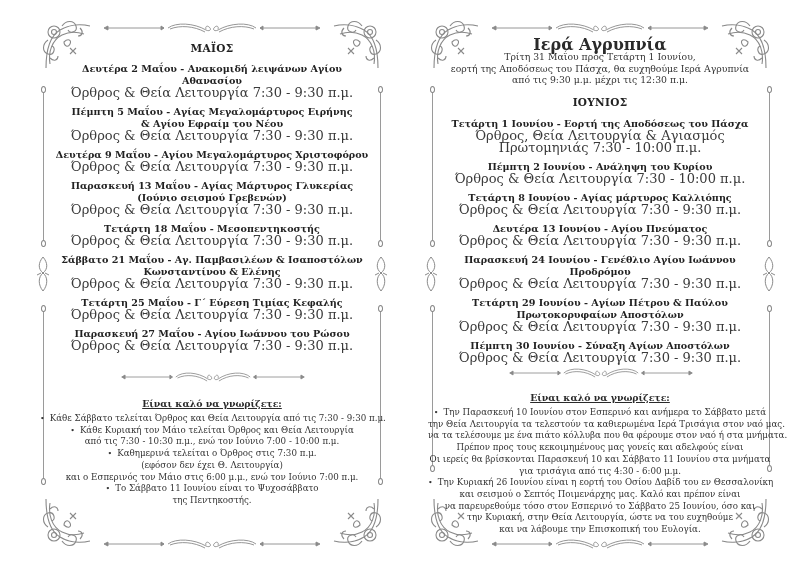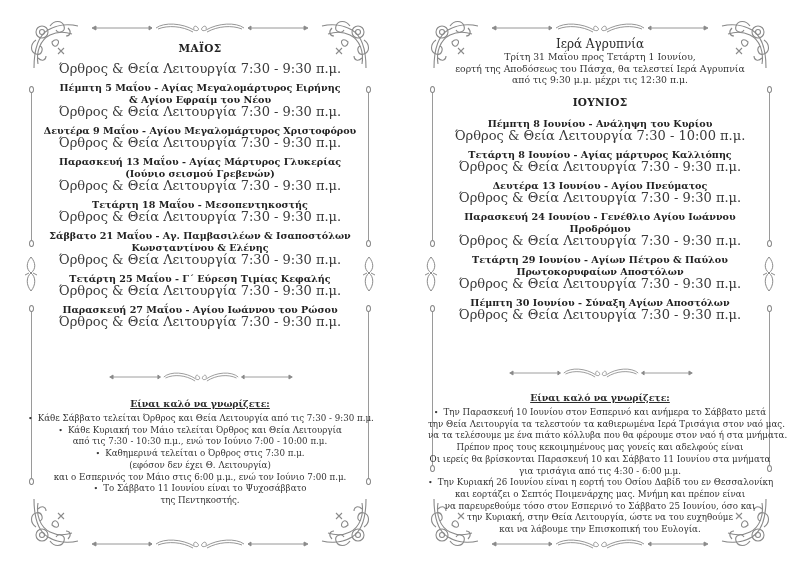--- a/index.html
+++ b/index.html
@@ -1,20 +1,20 @@
 <!DOCTYPE html>
 <html><head>
   <meta charset="utf-8">
   <style>
     * { box-sizing: border-box; margin: 0; padding: 0; }
     html, body { width: 800px; height: 566px; background: #ffffff; overflow: hidden; }
     body { font-family: "DejaVu Serif", "Liberation Serif", serif; color: #2a2a2a; position: relative; }
 
     .page { position: absolute; top: 0; width: 400px; height: 566px; }
-    .page.left { left: 0; }
+    .page.left { left: 12px; }
     .page.right { left: 400px; }
 
     
     .vline { position: absolute; width: 1px; background: #9a9a9a; }
     .vline.l { left: 31px; }
     .vline.r { left: 368px; }
     .page.right .vline.l { left: 32px; }
     .page.right .vline.r { left: 369px; }
     .knob { position: absolute; width: 5px; height: 7px; border: 1px solid #8a8a8a; border-radius: 50% 50% 45% 45%; background: #fff; }
     .knob.l { left: 29px; }
@@ -42,21 +42,21 @@
 
     .content { position: absolute; left: 40px; width: 320px; text-align: center; }
     .page.left .content { top: 38px; }
     .page.right .content { top: 38px; }
 
     .month { font-weight: bold; font-size: 10.5px; letter-spacing: 0.3px; margin-top: 4px; margin-bottom: 9px; color: #222; }
     .entry { margin-bottom: 7px; }
     .entry .title { font-weight: bold; font-size: 9.6px; line-height: 12px; color: #222; }
     .entry .time { font-size: 13px; line-height: 12px; color: #3a3a3a; }
 
-    .vigil .heading { font-weight: normal; font-size: 12px; line-height: 13px; }
+    .vigil .heading { font-weight: bold; font-size: 16px; line-height: 13px; }
     .vigil .line { font-size: 9.3px; line-height: 11.5px; color: #333; }
     .page.right .month { margin-top: 10px; margin-bottom: 10px; }
 
     .notes { position: absolute; left: 28px; width: 344px; text-align: center; }
     .page.left .notes { top: 398px; }
     .page.right .notes { top: 392px; }
     .notes .notes-title { font-weight: bold; font-size: 9.4px; text-decoration: underline; margin-bottom: 4px; }
     .notes .nline { font-size: 8.7px; line-height: 11.7px; color: #333; white-space: nowrap; }
     .bullet::before { content: "\2022"; margin-right: 5px; font-size: 8px; }
   </style>
@@ -137,20 +137,21 @@
         <use href="#flourish-g"></use>
       </svg></div>
   <div class="flourish bottom"><svg viewBox="0 0 220 14" preserveAspectRatio="none">
         <use href="#flourish-g"></use>
       </svg></div>
 
   <div class="content">
     <div class="month">ΜΑΪΟΣ</div>
 
     <div class="entry">
+      <div class="title">Δευτέρα 2 Μαΐου - Ανακομιδή λειψάνων Αγίου Αθανασίου</div>
       <div class="time">Όρθρος &amp; Θεία  Λειτουργία   7:30 - 9:30 π.μ.</div>
     </div>
     <div class="entry">
       <div class="title">Πέμπτη 5 Μαΐου - Αγίας Μεγαλομάρτυρος Ειρήνης</div>
       <div class="title">&amp; Αγίου Εφραίμ του Νέου</div>
       <div class="time">Όρθρος &amp; Θεία Λειτουργία   7:30 - 9:30 π.μ.</div>
     </div>
     <div class="entry">
       <div class="title">Δευτέρα 9 Μαΐου - Αγίου Μεγαλομάρτυρος Χριστοφόρου</div>
       <div class="time">Όρθρος &amp; Θεία  Λειτουργία   7:30 - 9:30 π.μ.</div>
@@ -233,28 +234,32 @@
         <use href="#flourish-g"></use>
       </svg></div>
   <div class="flourish bottom"><svg viewBox="0 0 220 14" preserveAspectRatio="none">
         <use href="#flourish-g"></use>
       </svg></div>
 
   <div class="content">
     <div class="vigil">
       <div class="heading">Ιερά Αγρυπνία</div>
       <div class="line">Τρίτη 31 Μαΐου προς Τετάρτη 1 Ιουνίου,</div>
-      <div class="line">εορτή της Αποδόσεως του Πάσχα, θα τελεστεί Ιερά Αγρυπνία</div>
+      <div class="line">εορτή της Αποδόσεως του Πάσχα, θα ευχηθούμε Ιερά Αγρυπνία</div>
       <div class="line">από τις 9:30 μ.μ. μέχρι τις 12:30 π.μ.</div>
     </div>
 
     <div class="month">ΙΟΥΝΙΟΣ</div>
 
     <div class="entry">
-      <div class="title">Πέμπτη 8 Ιουνίου - Ανάληψη του Κυρίου</div>
+      <div class="title">Τετάρτη 1 Ιουνίου - Εορτή της Αποδόσεως του Πάσχα</div>
+      <div class="time">Όρθρος, Θεία  Λειτουργία &amp; Αγιασμός Πρωτομηνιάς 7:30 - 10:00 π.μ.</div>
+    </div>
+    <div class="entry">
+      <div class="title">Πέμπτη 2 Ιουνίου - Ανάληψη του Κυρίου</div>
       <div class="time">Όρθρος &amp; Θεία  Λειτουργία   7:30 - 10:00 π.μ.</div>
     </div>
     <div class="entry">
       <div class="title">Τετάρτη 8 Ιουνίου - Αγίας μάρτυρος Καλλιόπης</div>
       <div class="time">Όρθρος &amp; Θεία  Λειτουργία   7:30 - 9:30 π.μ.</div>
     </div>
     <div class="entry">
       <div class="title">Δευτέρα 13 Ιουνίου - Αγίου Πνεύματος</div>
       <div class="time">Όρθρος &amp;  Θεία  Λειτουργία   7:30 - 9:30 π.μ.</div>
     </div>
@@ -275,18 +280,18 @@
 
   <div class="notes">
     <div class="notes-title">Είναι καλό να γνωρίζετε:</div>
     <div class="nline bullet">Την Παρασκευή 10  Ιουνίου στον Εσπερινό και ανήμερα το Σάββατο μετά</div>
     <div class="nline">την Θεία Λειτουργία τα τελεστούν τα καθιερωμένα Ιερά Τρισάγια στον ναό μας.</div>
     <div class="nline">να τα τελέσουμε με ένα πιάτο κόλλυβα που θα φέρουμε στον ναό ή στα μνήματα.</div>
     <div class="nline">Πρέπον προς τους κεκοιμημένους μας γονείς και αδελφούς είναι</div>
     <div class="nline">Οι ιερείς θα βρίσκονται Παρασκευή 10 και Σάββατο 11 Ιουνίου στα μνήματα</div>
     <div class="nline">για τρισάγια από τις 4:30 - 6:00 μ.μ.</div>
     <div class="nline bullet">Την Κυριακή 26 Ιουνίου είναι η εορτή του Οσίου Δαβίδ του εν Θεσσαλονίκη</div>
-    <div class="nline">και εορτάζει ο Σεπτός Ποιμενάρχης μας. Μνήμη και πρέπον είναι</div>
+    <div class="nline">και σεισμού ο Σεπτός Ποιμενάρχης μας. Καλό και πρέπον είναι</div>
     <div class="nline">να παρευρεθούμε τόσο στον Εσπερινό το Σάββατο 25 Ιουνίου, όσο και</div>
     <div class="nline">την Κυριακή, στην Θεία Λειτουργία, ώστε να του ευχηθούμε</div>
     <div class="nline">και να λάβουμε την Επισκοπική του Ευλογία.</div>
   </div>
 </div>
 
 </body></html>

